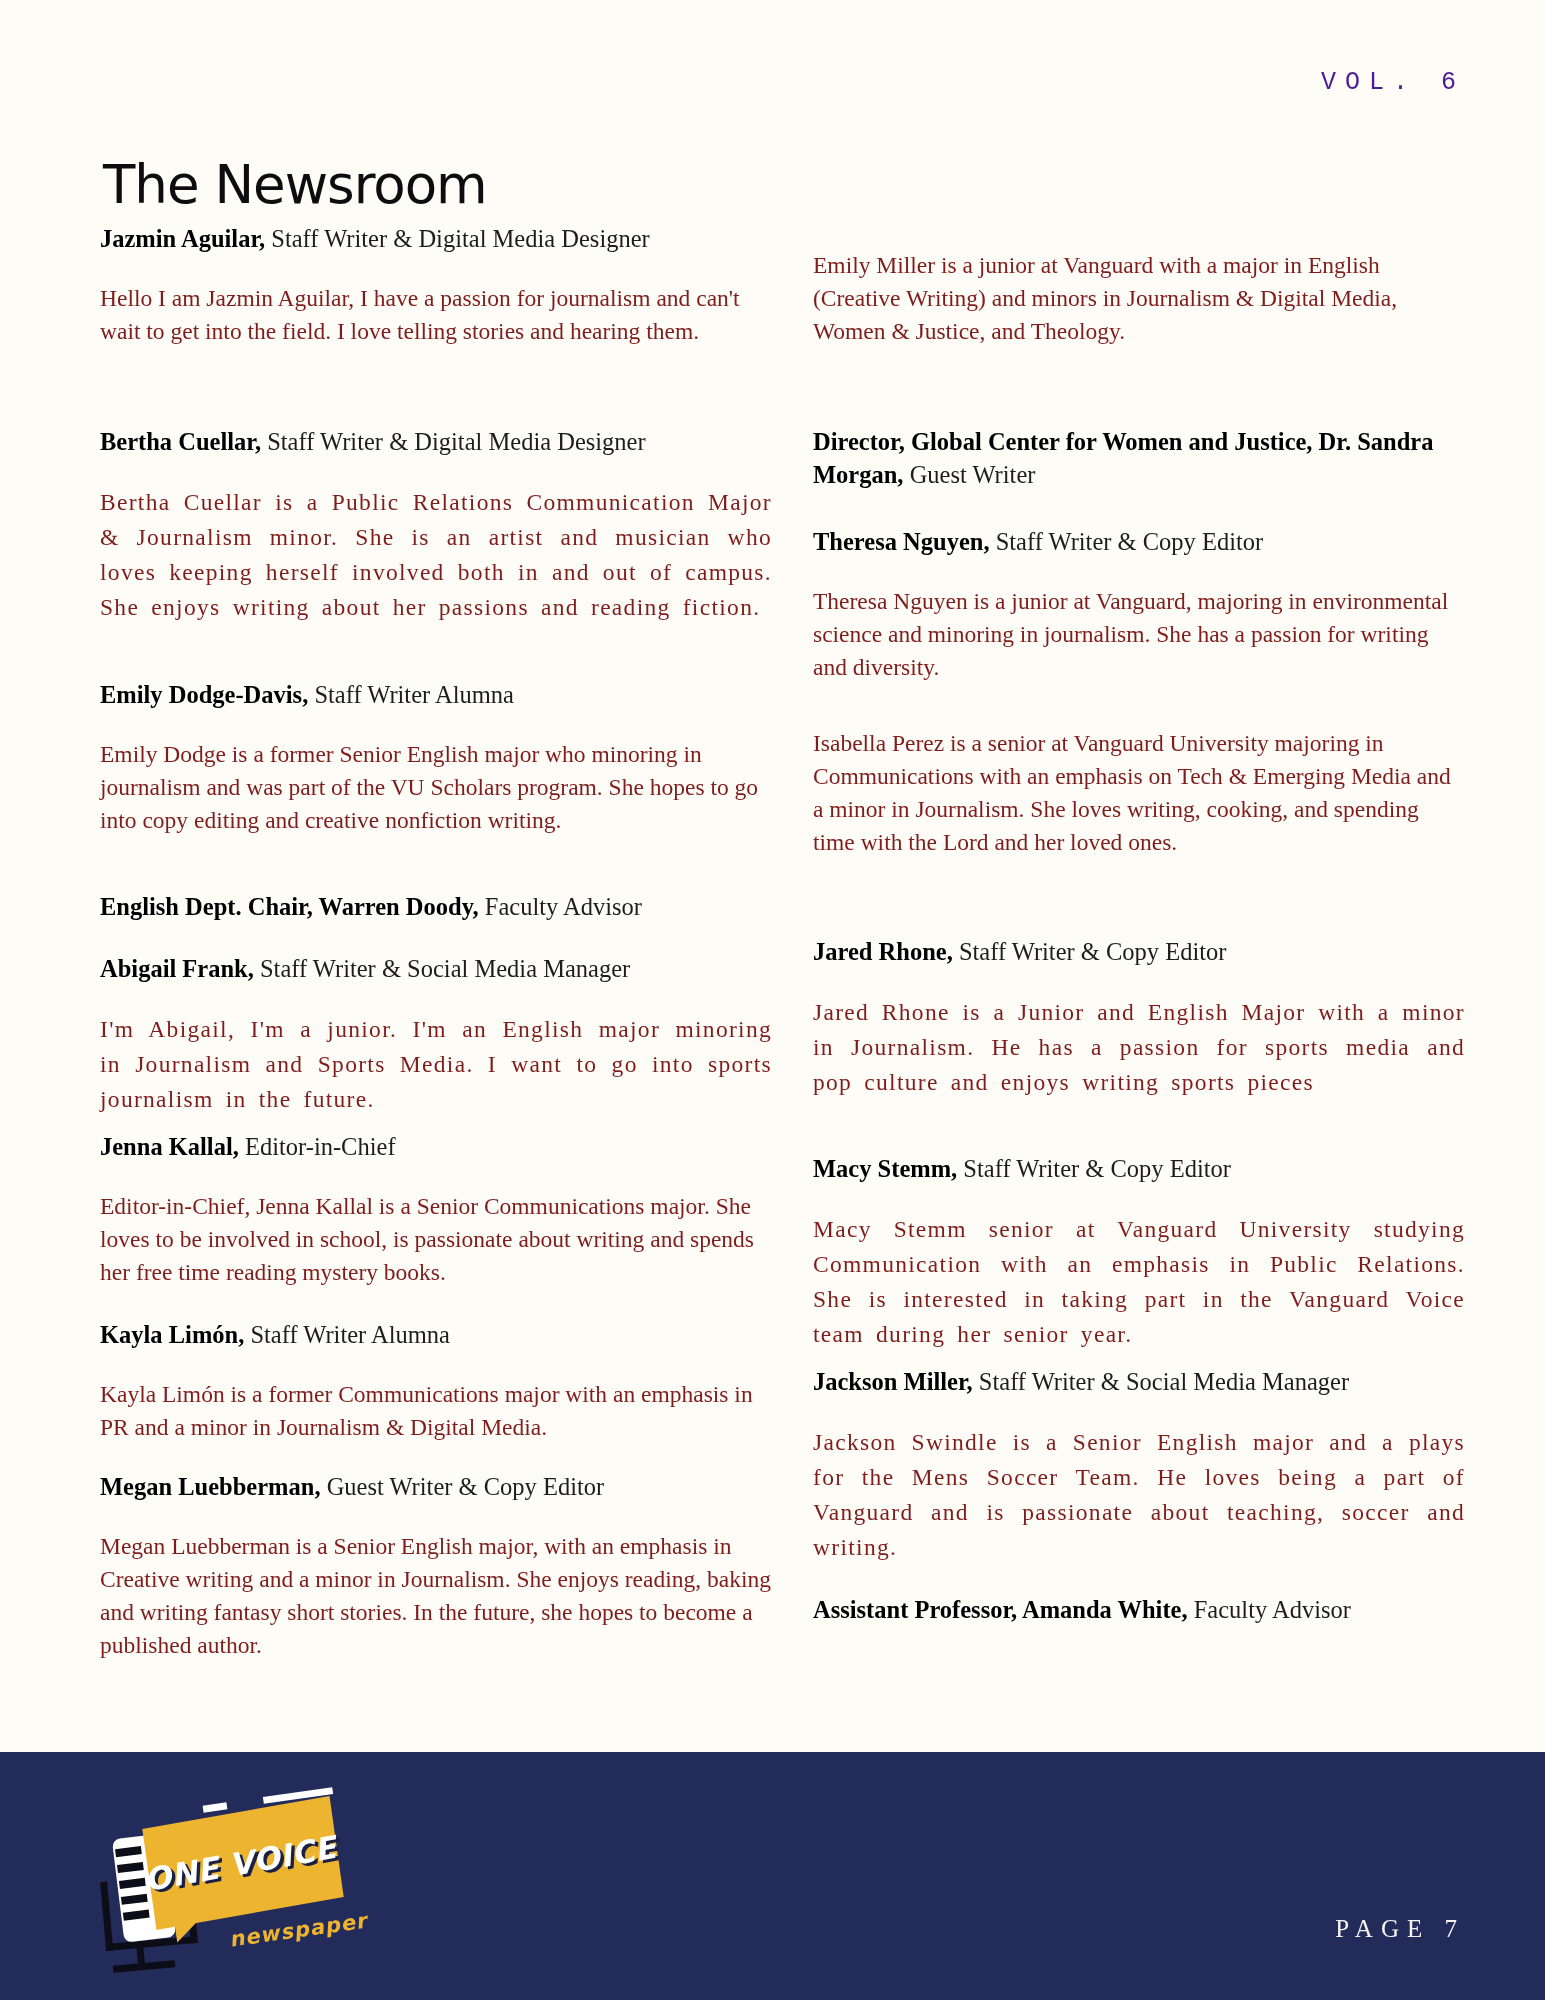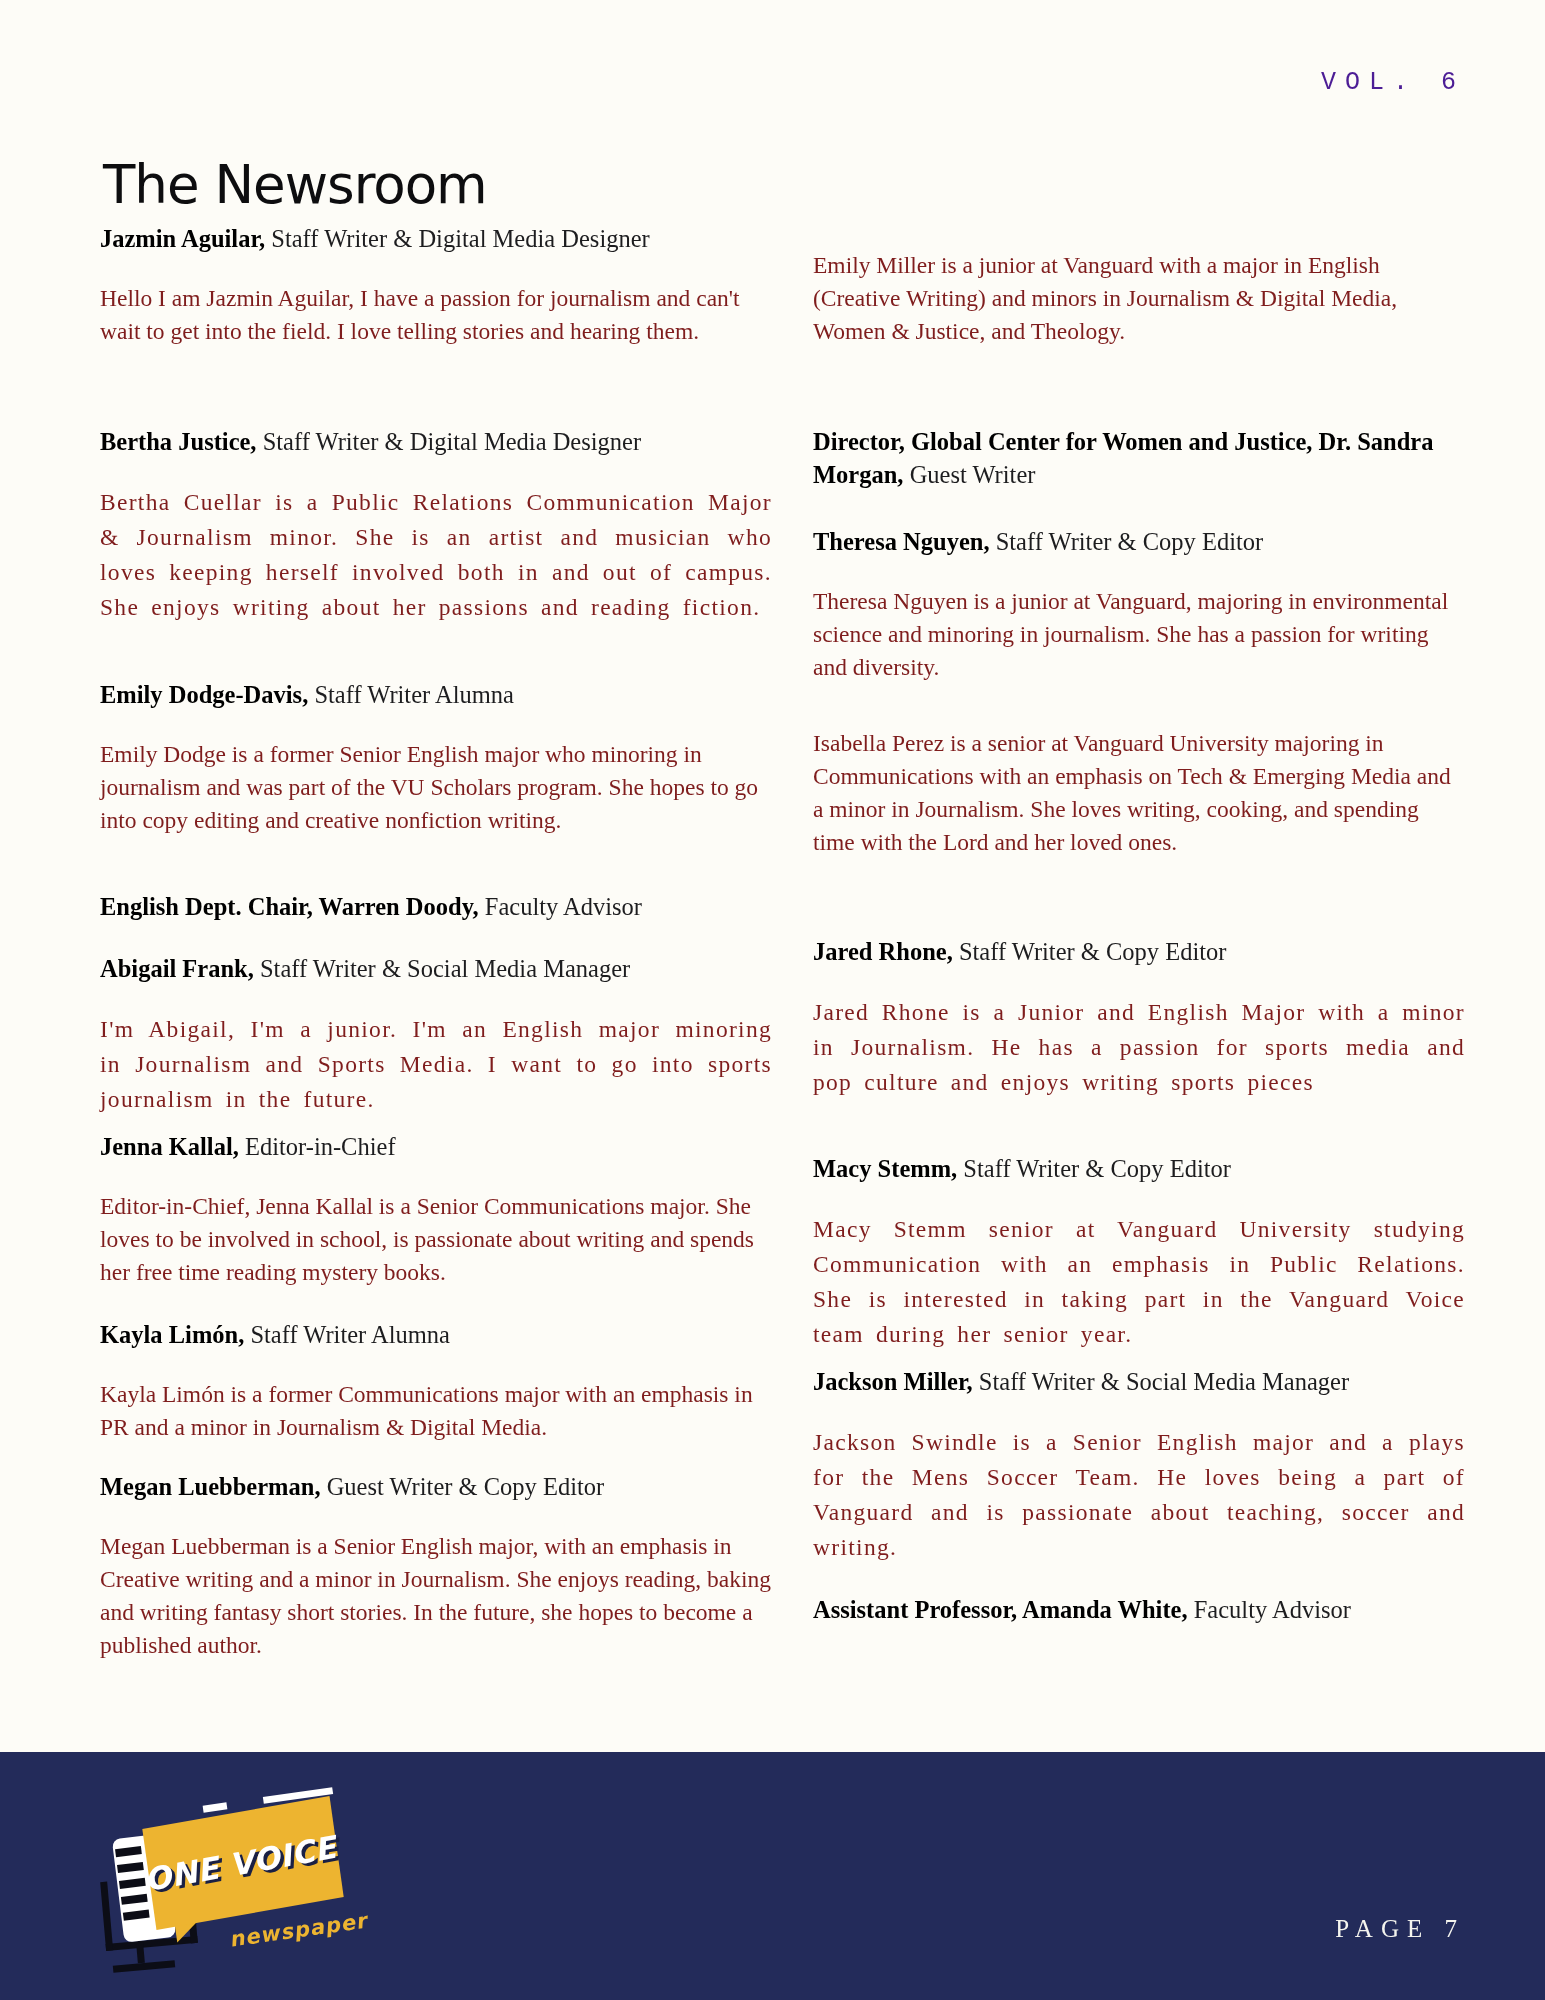--- a/index.html
+++ b/index.html
@@ -96,21 +96,21 @@
 <body>
 
 <div class="vol">VOL. 6</div>
 <h1 class="title">The Newsroom</h1>
 
 <div class="entry col-l pL1">
   <p class="hline"><b>Jazmin Aguilar,</b><span> Staff Writer &amp; Digital Media Designer</span></p>
   <p class="bio">Hello I am Jazmin Aguilar, I have a passion for journalism and can't wait to get into the field. I love telling stories and hearing them.</p>
 </div>
 <div class="entry col-l pL2">
-  <p class="hline"><b>Bertha Justice,</b><span> Staff Writer &amp; Digital Media Designer</span></p>
+  <p class="hline"><b>Bertha Cuellar,</b><span> Staff Writer &amp; Digital Media Designer</span></p>
   <p class="bio just">Bertha Cuellar is a Public Relations Communication Major &amp; Journalism minor. She is an artist and musician who loves keeping herself involved both in and out of campus. She enjoys writing about her passions and reading fiction.</p>
 </div>
 <div class="entry col-l pL3">
   <p class="hline"><b>Emily Dodge-Davis,</b><span> Staff Writer Alumna</span></p>
   <p class="bio">Emily Dodge is a former Senior English major who minoring in journalism and was part of the VU Scholars program. She hopes to go into copy editing and creative nonfiction writing.</p>
 </div>
 <div class="entry col-l pL4">
   <p class="hline"><b>English Dept. Chair, Warren Doody,</b><span>  Faculty Advisor</span></p>
 </div>
 <div class="entry col-l pL5">

